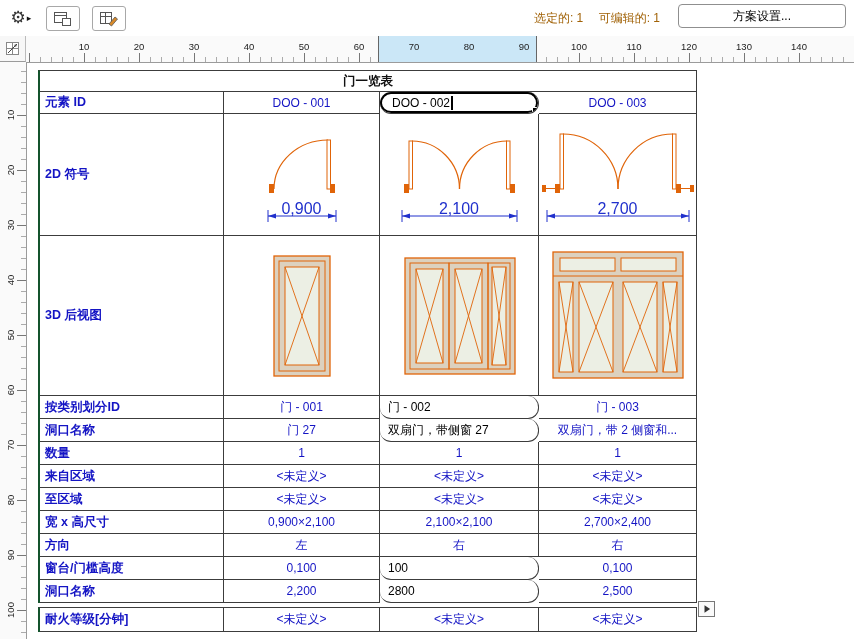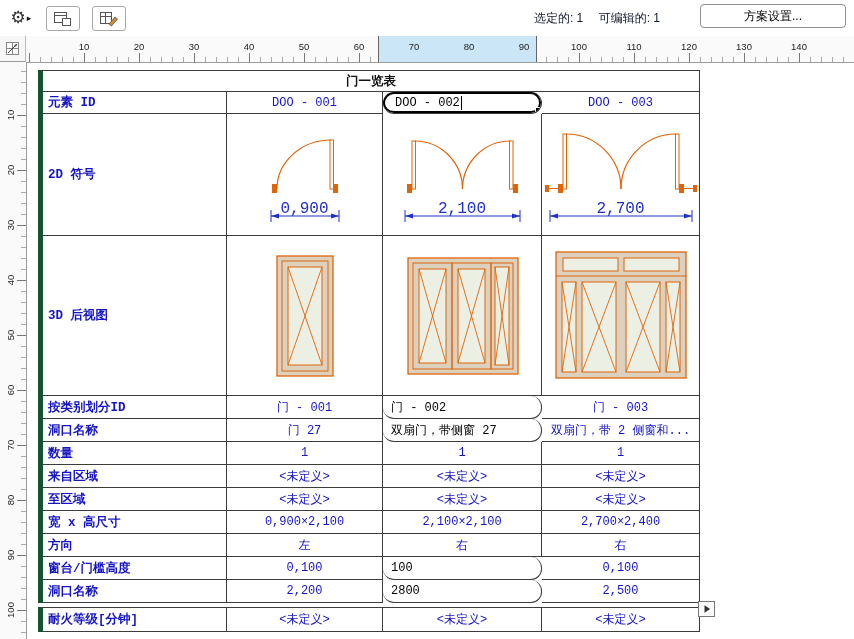--- a/index.html
+++ b/index.html
@@ -10,23 +10,23 @@
   .toolbar{position:absolute;left:0;top:0;width:854px;height:36px;background:#fff;
            border-bottom:1px solid #e3e3e3;}
   .tb-btn{position:absolute;display:flex;align-items:center;justify-content:center;
           background:#fff;cursor:pointer;padding:0;}
   .tb-plain{left:4px;top:4px;width:34px;height:27px;border:none;}
   .tb-boxed{width:34px;height:25px;top:6px;border:1px solid #a8a8a8;border-radius:3px;}
   #btn-layout{left:46px;}
   #btn-format{left:92px;}
   .gear-glyph{font-size:17px;color:#333;line-height:1;}
   .mini-arrow{font-size:9px;color:#111;margin-left:1px;}
-  .status{position:absolute;right:194px;top:10px;font-size:12px;color:#0f172a;white-space:nowrap;}
+  .status{position:absolute;right:194px;top:10px;font-size:12px;color:#a16207;white-space:nowrap;}
   .status b{font-weight:400;margin-right:12px;}
-  .scheme-btn{position:absolute;right:8px;top:4px;width:146px;height:24px;background:#fff;
+  .scheme-btn{position:absolute;right:8px;top:4px;width:168px;height:24px;background:#fff;
               border:1px solid #8f8f8f;border-radius:4px;font-size:12px;
               font-family:inherit;cursor:pointer;}
 
   
   .h-ruler{position:absolute;left:0;top:36px;width:854px;height:26px;background:#fafafa;
            border-bottom:1px solid #9b9b9b;
            background-image:
              repeating-linear-gradient(to right,#777 0 1px,transparent 1px 55px),
              repeating-linear-gradient(to right,#ababab 0 1px,transparent 1px 11px);
            background-size:100% 9px,100% 5px;
@@ -45,21 +45,21 @@
            background-repeat:no-repeat,no-repeat;}
   .vnum{position:absolute;left:1px;width:20px;height:12px;text-align:center;font-size:9.5px;
         color:#222;transform:rotate(-90deg);}
   .corner{position:absolute;left:0;top:36px;width:26px;height:26px;background:#f7f7f7;
           border-right:1px solid #bbb;border-bottom:1px solid #9b9b9b;z-index:2;
           display:flex;align-items:center;justify-content:center;box-sizing:border-box;cursor:pointer;}
 
   
   #schedule,#schedule-last{position:absolute;left:38px;display:grid;
         grid-template-columns:184px 156px 159px 158px;
-        border-top:1px solid #3c3c3c;border-left:5px solid #14532d;background:#fff;font-family:Liberation Mono, monospace;}
+        border-top:1px solid #3c3c3c;border-left:2px solid #14532d;background:#fff;}
   #schedule{top:70px;}
   #schedule-last{top:607px;}
   .cell{box-sizing:border-box;border-right:1px solid #3c3c3c;border-bottom:1px solid #3c3c3c;
         background:#fff;display:flex;align-items:center;font-size:12px;overflow:hidden;
         white-space:nowrap;}
   .title{grid-column:1/span 4;height:21px;justify-content:center;font-weight:700;
          font-size:12.5px;color:#111;}
   .lab{font-weight:700;color:#1414c4;padding-left:5px;font-size:12.5px;}
   .val{justify-content:center;color:#1414c4;}
   .edit{color:#000;justify-content:flex-start;padding-left:8px;border-radius:11px;}

